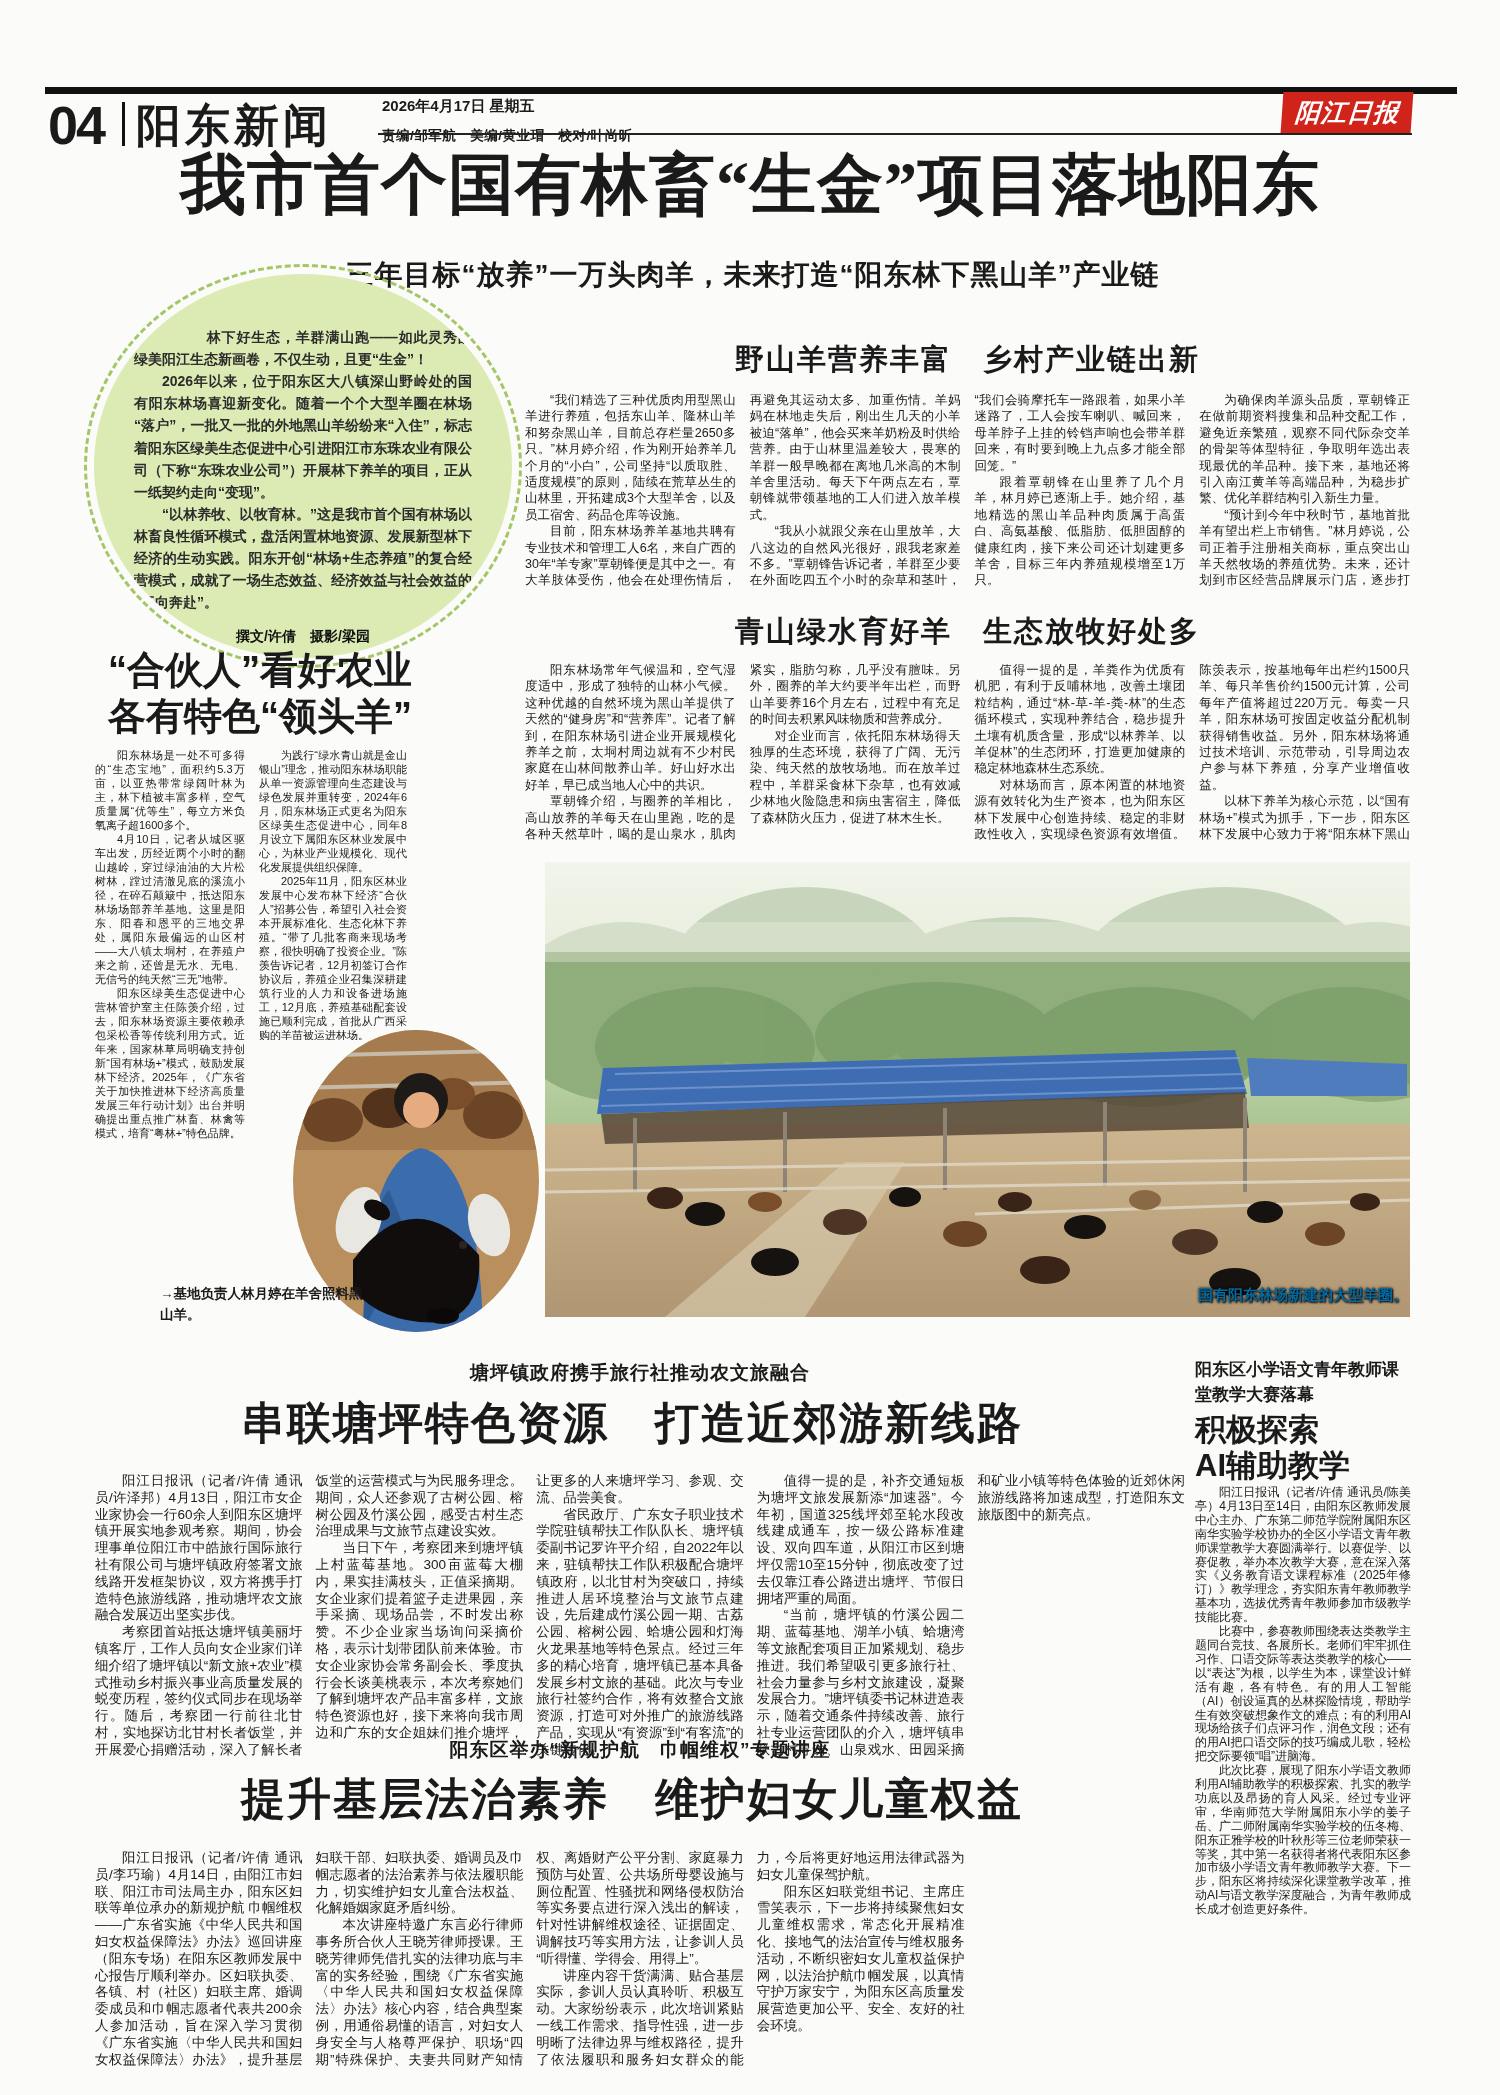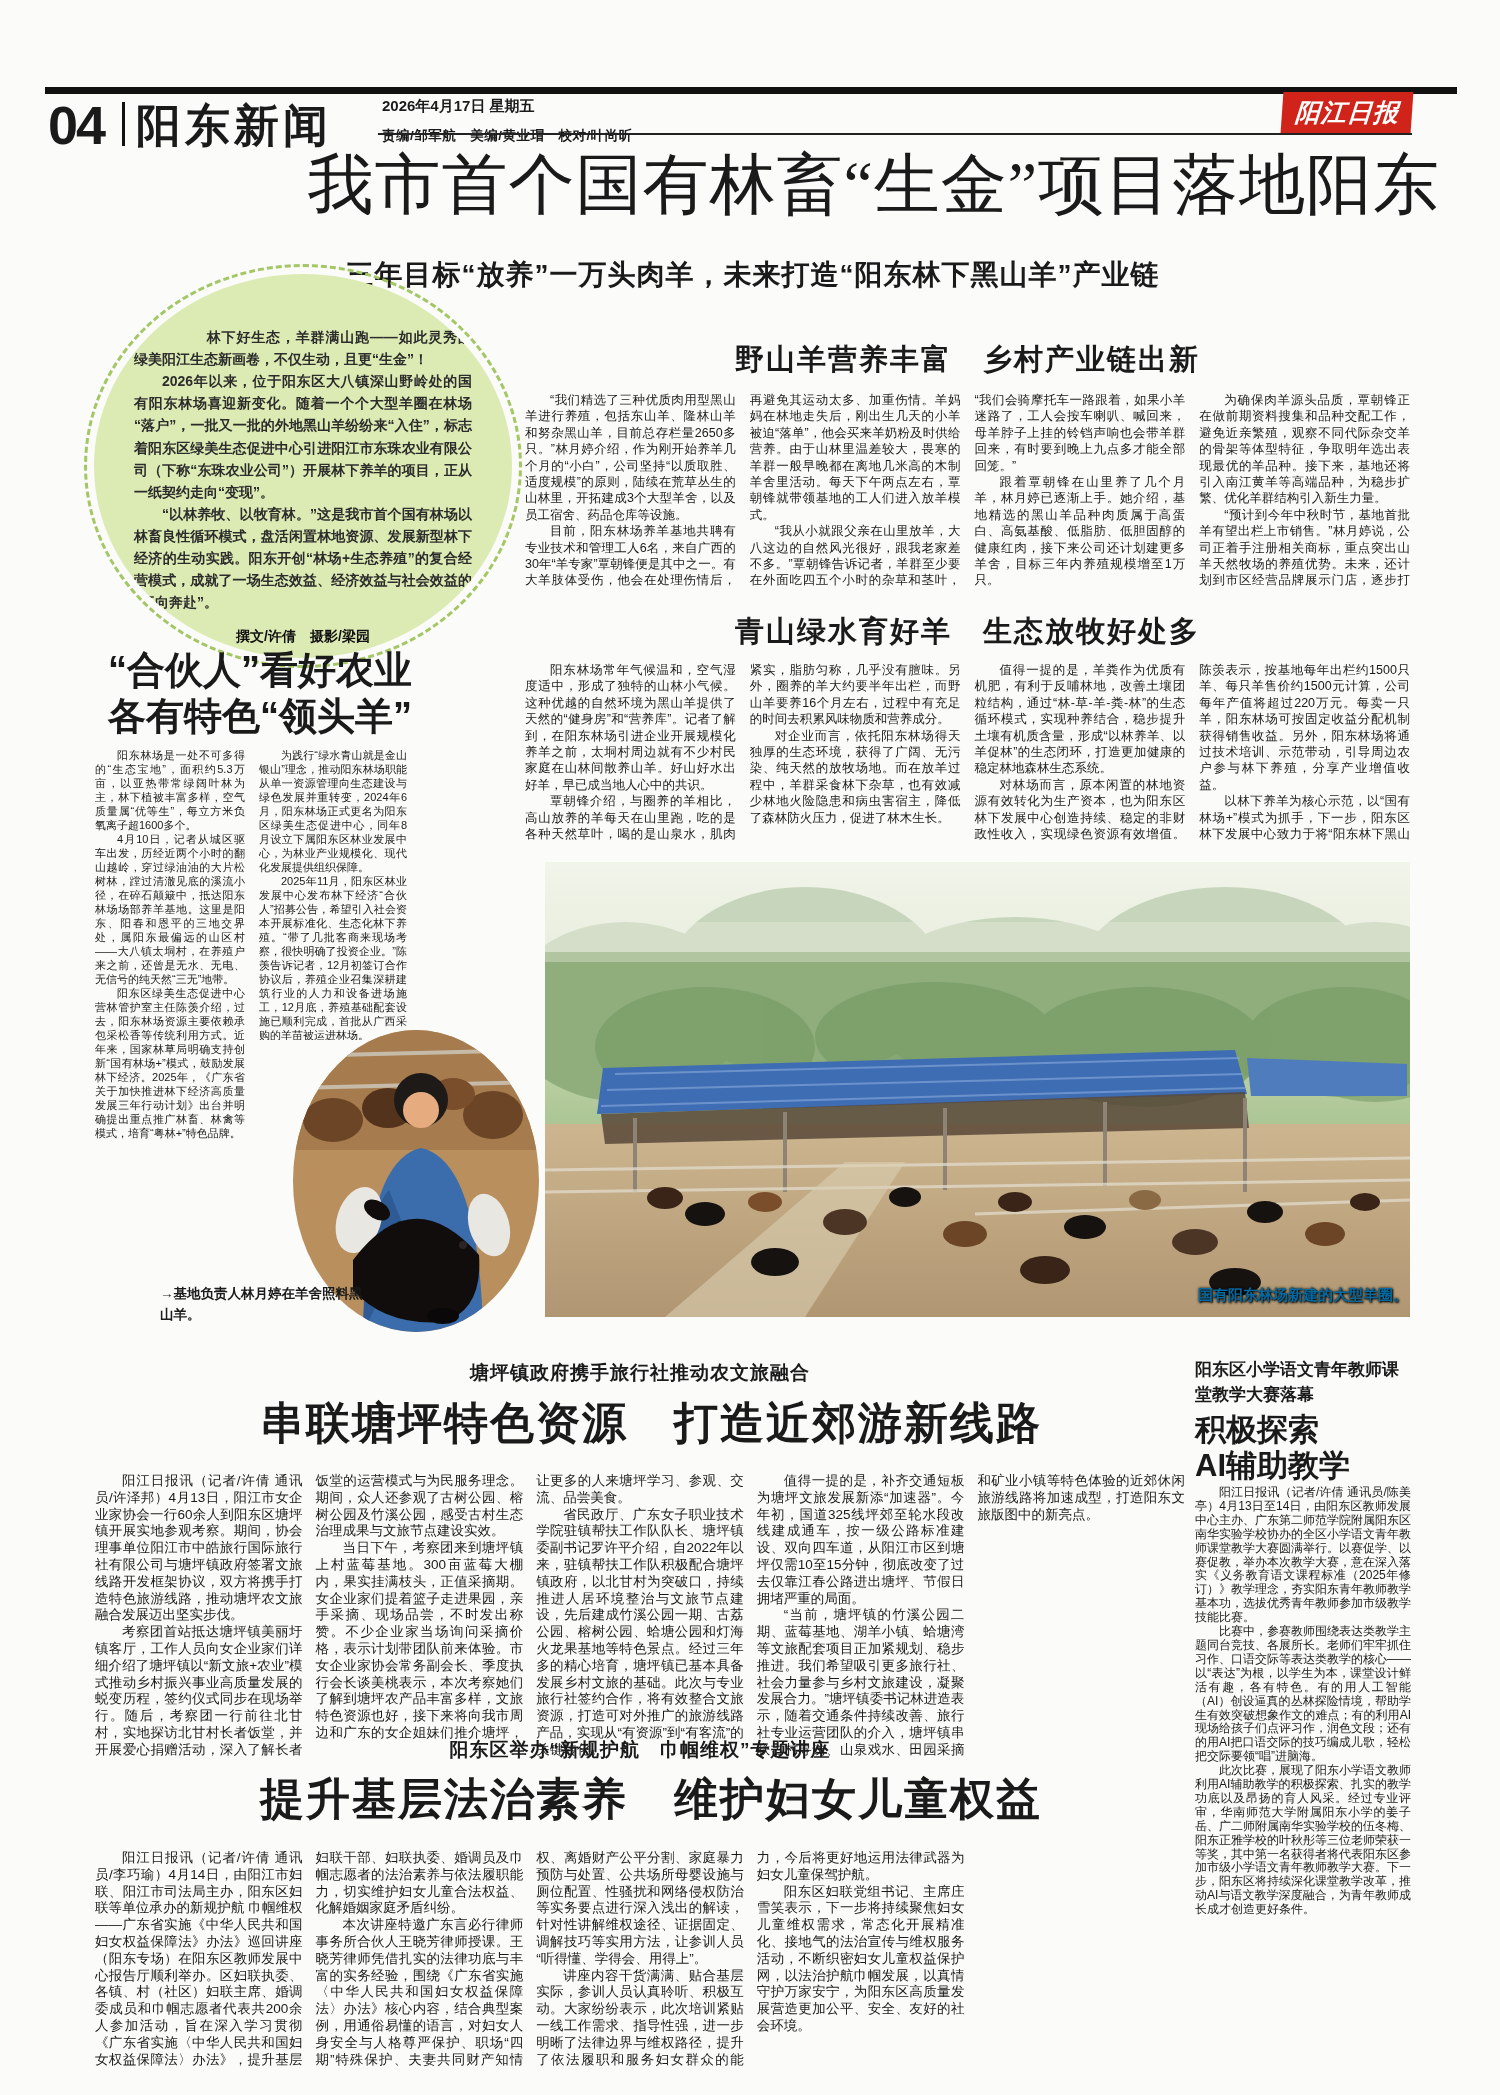--- a/index.html
+++ b/index.html
@@ -12,22 +12,22 @@
   .head-vbar{left:122px;top:102px;width:3px;height:44px;background:#111;}
   .section-name{left:136px;top:96px;font-size:45px;font-weight:900;letter-spacing:4px;}
   .date-line{left:382px;top:97px;font-size:15px;font-weight:700;}
   .editors-line{left:382px;top:117px;font-size:13.5px;font-weight:700;letter-spacing:.5px;margin-top:10px;}
   .head-thin-rule{left:378px;top:133px;width:1034px;height:2px;background:#222;}
   .masthead{left:1282px;top:92px;width:130px;height:41px;background:#d0231a;color:#fff;
             display:flex;align-items:center;justify-content:center;
             font-family:"Liberation Serif","DejaVu Serif",serif;font-style:italic;
             font-weight:700;font-size:25px;letter-spacing:1px;transform:skewX(-4deg);}
   
-  .lead-headline{left:60px;top:150px;width:1380px;text-align:right;font-size:66px;line-height:1.05;
-                 font-weight:400;font-family:"Liberation Serif","DejaVu Serif",serif;letter-spacing:1px;}
+  .lead-headline{left:60px;top:150px;width:1380px;text-align:center;font-size:66px;line-height:1.05;
+                 font-weight:700;font-family:"Liberation Serif","DejaVu Serif",serif;letter-spacing:1px;}
   .lead-subheadline{left:95px;top:256px;width:1315px;text-align:center;font-size:28px;font-weight:800;letter-spacing:1px;}
   
   .oval-wrap{left:84px;top:264px;width:438px;height:404px;border:3px dashed #a4c765;border-radius:50%;
              padding:7px;box-sizing:border-box;}
   .oval-fill{width:100%;height:100%;border-radius:50%;background:#dcebb3;box-sizing:border-box;
              padding:52px 40px 0 40px;overflow:hidden;}
   .oval-fill p{margin:0;font-size:14px;line-height:1.58;font-weight:600;color:#2c2c2c;
                text-align:justify;text-indent:2em;}
   .oval-fill p:first-child{text-indent:5.2em;}
   .intro-byline{margin-top:12px !important;text-align:center !important;text-indent:0 !important;
@@ -44,21 +44,21 @@
             column-gap:14px;column-count:4;column-fill:auto;}
   
   .farm-photo{left:545px;top:862px;width:865px;height:455px;overflow:hidden;background:#b9cfa4;}
   .farm-caption{left:1180px;top:1286px;width:228px;color:#0369a1;font-size:15px;font-weight:700;
                 text-align:right;text-shadow:0 0 3px #000,1px 1px 2px #000;}
   .person-photo{left:293px;top:1030px;width:246px;height:302px;border-radius:50%;overflow:hidden;
                 box-shadow:0 0 0 4px #fbfbf9;}
   .person-caption{left:160px;top:1284px;width:205px;font-size:13.5px;font-weight:800;line-height:1.55;}
   
   .kicker{width:1090px;left:95px;text-align:center;font-size:19px;font-weight:800;letter-spacing:1px;}
-  .big-head{width:1090px;left:106px;text-align:center;font-size:44px;font-weight:900;letter-spacing:2px;
+  .big-head{width:1090px;left:87px;text-align:center;font-size:44px;font-weight:900;letter-spacing:2px;
             font-family:"Liberation Serif","DejaVu Serif",serif;}
   .five-cols{left:95px;width:1090px;overflow:hidden;font-size:13.5px;line-height:16.8px;
              column-count:5;column-gap:13px;column-fill:auto;}
   
   .ai-kicker{left:1195px;top:1358px;width:216px;font-size:17px;font-weight:800;line-height:1.45;}
   .ai-head{left:1195px;top:1412px;width:216px;font-size:31px;font-weight:900;line-height:1.15;}
   .ai-body{left:1195px;top:1486px;width:216px;height:600px;overflow:hidden;font-size:12px;line-height:13.9px;}
 </style>
 </head>
 <body>

